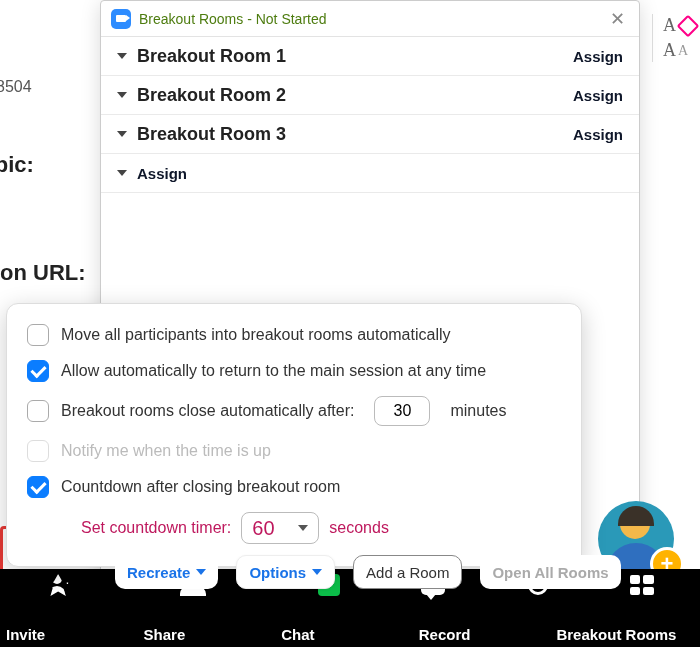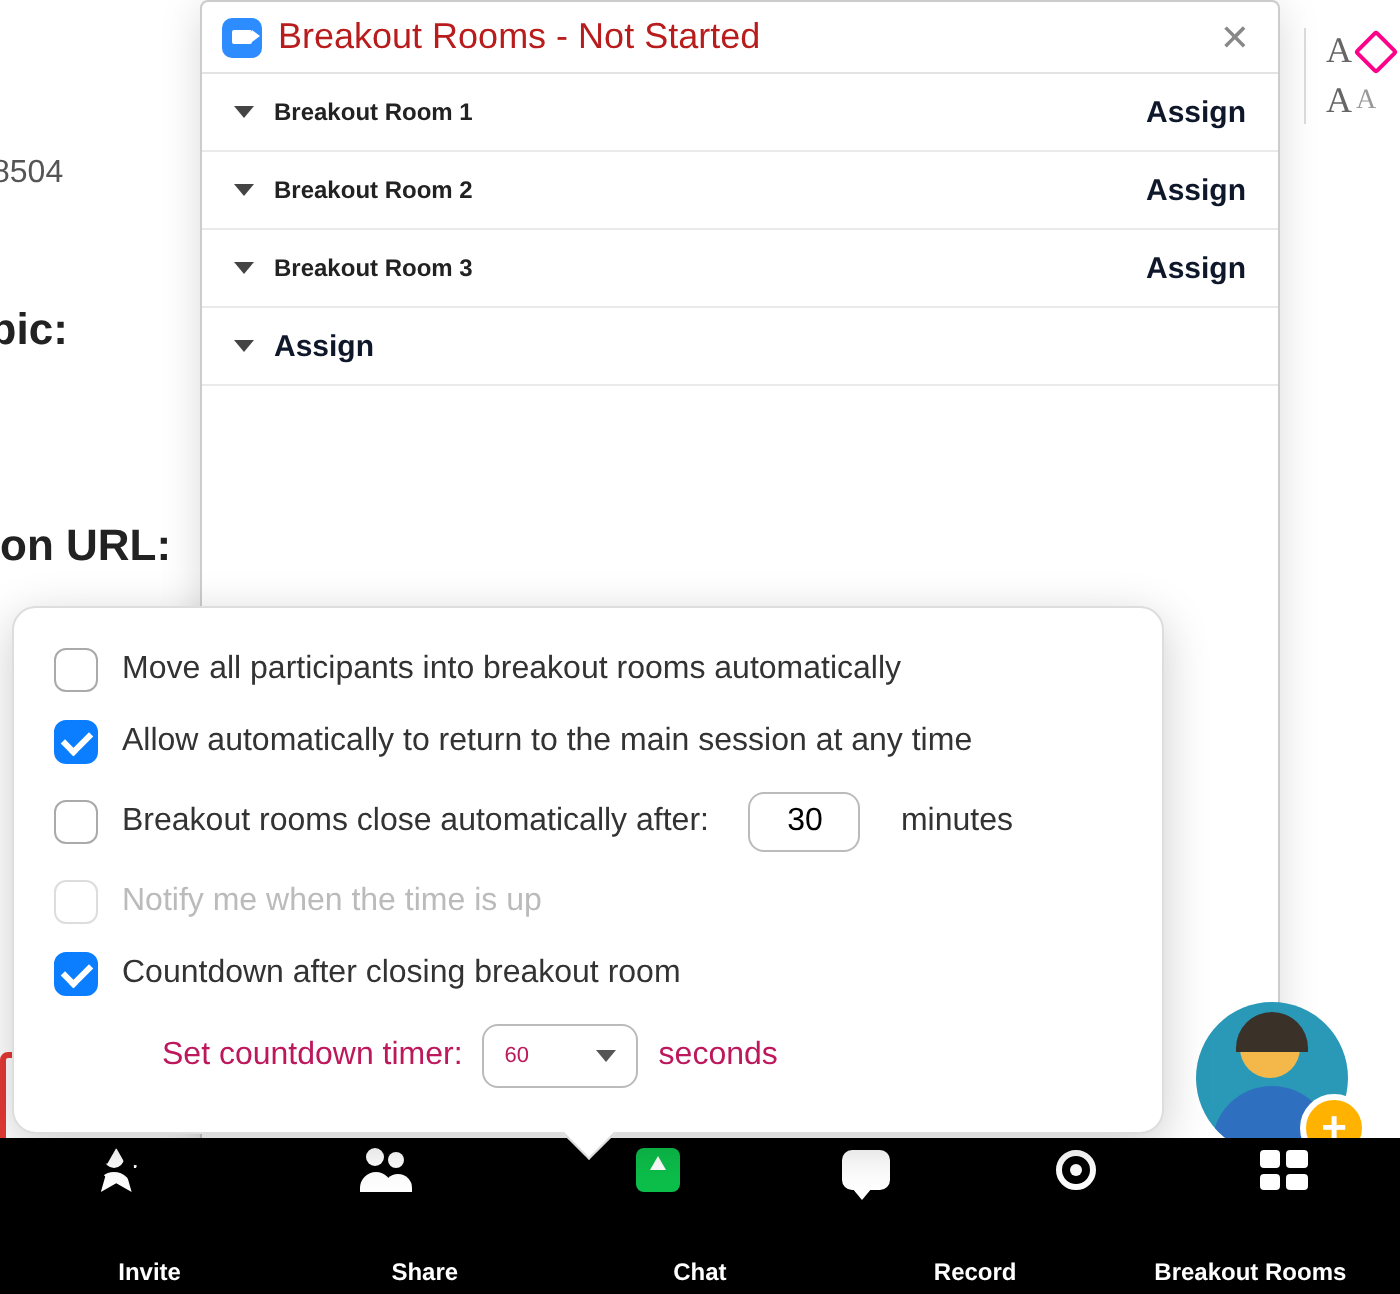--- a/index.html
+++ b/index.html
@@ -29,30 +29,30 @@
   .titlebar {
     height: 36px; border-bottom: 1px solid #e3e3e3; display: flex; align-items: center;
     padding: 0 10px; gap: 8px;
   }
   .zoom-icon {
     width: 20px; height: 20px; border-radius: 5px; background: #2d8cff;
     display: flex; align-items: center; justify-content: center;
   }
   .zoom-icon-inner { width: 10px; height: 7px; background: #fff; border-radius: 1px; position: relative; }
   .zoom-icon-inner::after { content:""; position:absolute; right:-4px; top:0; border-left:4px solid #fff; border-top:3.5px solid transparent; border-bottom:3.5px solid transparent; }
-  .dialog-title { color: #b91c1c; font-size: 18px; flex: 1; }
+  .dialog-title { color: #4d7c0f; font-size: 14px; flex: 1; }
   .close-x { color: #888; font-size: 18px; cursor: pointer; padding: 0 4px; }
 
   .rooms { }
   .room-row {
     height: 39px; border-bottom: 1px solid #eaeaea; display: flex; align-items: center;
     padding: 0 16px; gap: 10px;
   }
   .caret { width: 0; height: 0; border-left: 5px solid transparent; border-right: 5px solid transparent; border-top: 6px solid #444; }
-  .room-name { font-weight: 700; font-size: 12px; color: #222; flex: 1; }
+  .room-name { font-weight: 700; font-size: 18px; color: #222; flex: 1; }
   .assign-link { color: #0f172a; font-weight: 700; font-size: 15px; cursor: pointer; }
 
   
   .popover {
     position: absolute; top: 303px; left: 6px; width: 576px;
     background: #fff; border: 1px solid #ddd; border-radius: 12px;
     box-shadow: 0 6px 24px rgba(0,0,0,0.2); padding: 20px 18px 22px 20px;
     z-index: 5;
   }
   .popover::after {
@@ -73,21 +73,21 @@
   }
   .chk.disabled { border-color: #ddd; }
   .num-input {
     width: 56px; height: 30px; border: 1px solid #bbb; border-radius: 8px;
     text-align: center; font-size: 16px; margin: 0 8px;
   }
   .sub-row { margin-left: 54px; display: flex; align-items: center; gap: 10px; font-size: 16px; color: #be185d; }
   .select-box {
     width: 78px; height: 32px; border: 1px solid #bbb; border-radius: 8px;
     display: flex; align-items: center; padding: 0 10px; justify-content: space-between;
-    font-size: 11px; background:#fff;
+    font-size: 20px; background:#fff;
   }
   .select-caret { width:0;height:0;border-left:5px solid transparent;border-right:5px solid transparent;border-top:6px solid #555; }
 
   
   .dialog-footer {
     position: absolute; bottom: 0; left: 0; right: 0; height: 54px;
     display: flex; align-items: center; gap: 18px; padding: 0 14px;
     z-index: 6;
   }
   .footer-btn {
@@ -99,21 +99,21 @@
   .footer-btn.box { border: 1px solid #888; color: #333; }
   .footer-btn.muted { color: #aaa; font-weight: 700; }
   .footer-caret { width:0;height:0;border-left:5px solid transparent;border-right:5px solid transparent;border-top:6px solid currentColor; }
 
   
   .toolbar {
     position: absolute; bottom: 0; left: 0; right: 0; height: 46px;
     background: #000; display: flex; align-items: flex-end; justify-content: space-around;
     padding: 4px 6px 4px 6px; z-index: 2;
   }
-  .tool-item { display: flex; flex-direction: column; align-items: center; gap: 2px; color: #fff; font-size: 12px; font-weight: 600; cursor: pointer; flex:1; }
+  .tool-item { display: flex; flex-direction: column; align-items: flex-start; gap: 2px; color: #fff; font-size: 15px; font-weight: 600; cursor: pointer; flex:1; }
   .tool-item.wide { flex: 1.6; }
   .icon-row {
     position:absolute; bottom:46px; left:0; right:0; height:32px; background:#000;
     display:flex; align-items:center; justify-content:space-around; z-index:2; padding:0 6px;
   }
   .icon-row .tool-item-icon { flex:1; display:flex; justify-content:center; }
   .icon-row .tool-item-icon.wide { flex:1.6; }
   .ico { width: 26px; height: 22px; display:block; }
   .ico-invite { background:#fff; clip-path: polygon(50% 0,70% 35%,100% 40%,75% 65%,85% 100%,50% 80%,15% 100%,25% 65%,0 40%,30% 35%);
     width:20px;height:20px; border-radius:50%; background:#fff; position:relative;}
@@ -189,20 +189,36 @@
       <span class="caret"></span>
       <span class="room-name">Breakout Room 3</span>
       <span class="assign-link">Assign</span>
     </div>
     <div class="room-row">
       <span class="caret"></span>
       <span class="assign-link">Assign</span>
     </div>
   </div>
 
+  <div class="dialog-footer">
+    <div class="footer-btn plain">
+      <span>Recreate</span>
+      <span class="footer-caret"></span>
+    </div>
+    <div class="footer-btn active">
+      <span>Options</span>
+      <span class="footer-caret"></span>
+    </div>
+    <div class="footer-btn box">
+      <span>Add a Room</span>
+    </div>
+    <div class="footer-btn muted">
+      <span>Open All Rooms</span>
+    </div>
+  </div>
 </div>
 
 <div class="popover">
   <div class="opt-row">
     <span class="chk"></span>
     <span>Move all participants into breakout rooms automatically</span>
   </div>
   <div class="opt-row">
     <span class="chk checked"></span>
     <span>Allow automatically to return to the main session at any time</span>

